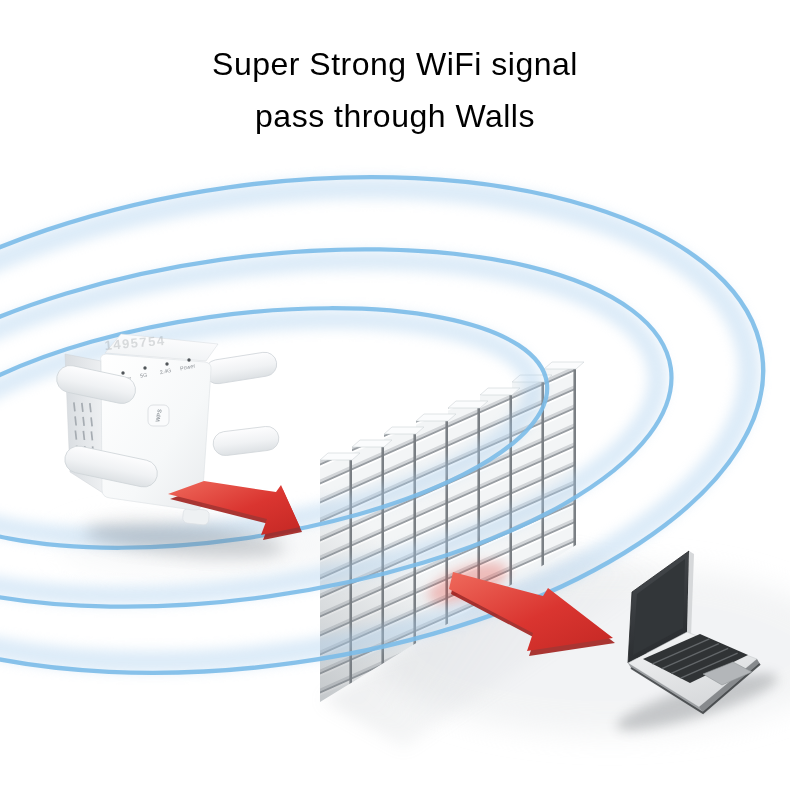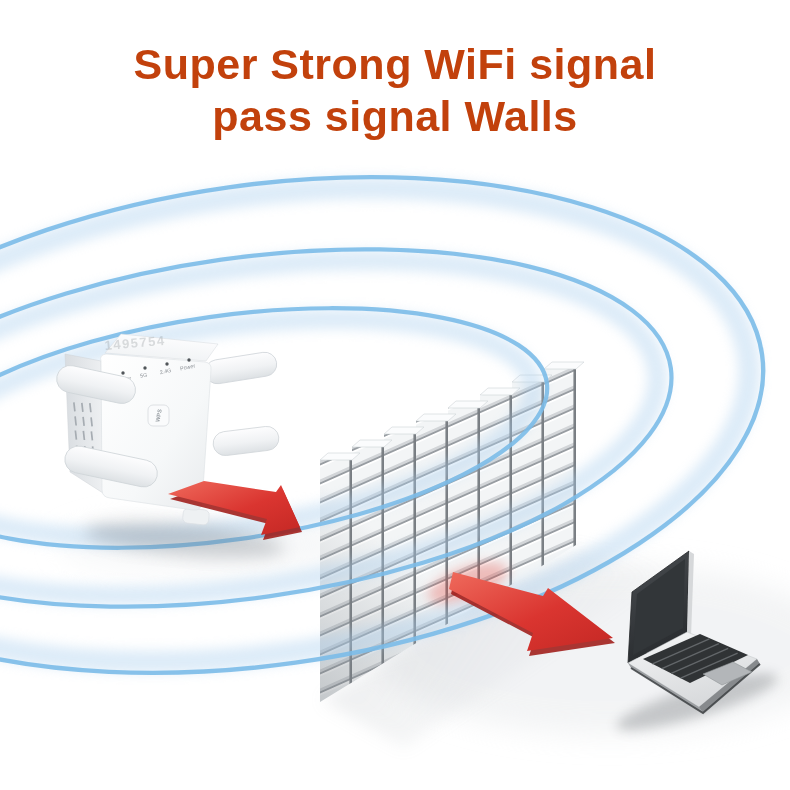--- a/index.html
+++ b/index.html
@@ -1,30 +1,30 @@
 <!DOCTYPE html>
 <html><head>
 <meta charset="utf-8">
 <style>
   html,body{margin:0;padding:0;background:#fff;}
   #stage{position:relative;width:790px;height:790px;background:#ffffff;overflow:hidden;
          font-family:"Liberation Sans",sans-serif;}
   #title{position:absolute;top:38px;left:0;width:790px;text-align:center;z-index:5;}
-  #title .line{font-size:43px;line-height:52px;font-weight:bold;color:#c2410c;letter-spacing:.5px;}
+  #title .line{font-size:32px;line-height:52px;font-weight:normal;color:#000000;letter-spacing:.5px;}
   #scene{position:absolute;left:0;top:0;z-index:1;}
   text{font-family:"Liberation Sans",sans-serif;}
 </style>
 </head>
 <body>
 
 <div id="stage">
 
   <div id="title">
     <div class="line">Super Strong WiFi signal</div>
-    <div class="line">pass signal Walls</div>
+    <div class="line">pass through Walls</div>
   </div>
 
   <svg id="scene" width="790" height="790" viewBox="0 0 790 790" xmlns="http://www.w3.org/2000/svg">
 
     <defs>
       <filter id="f6" x="-40%" y="-40%" width="180%" height="180%">
           <feGaussianBlur stdDeviation="6"></feGaussianBlur>
         </filter>
       <filter id="f8" x="-40%" y="-40%" width="180%" height="180%">
           <feGaussianBlur stdDeviation="8"></feGaussianBlur>

